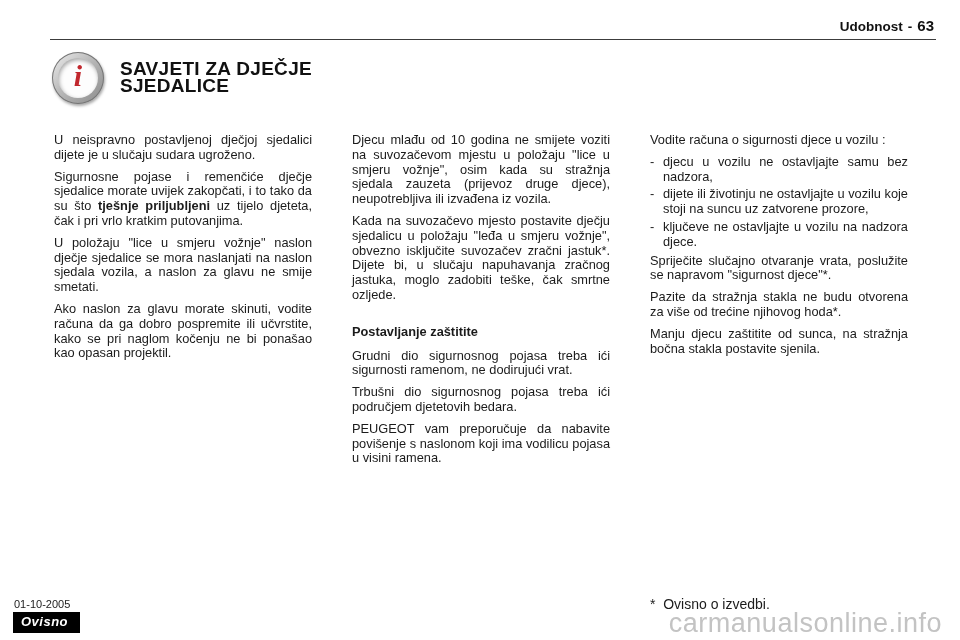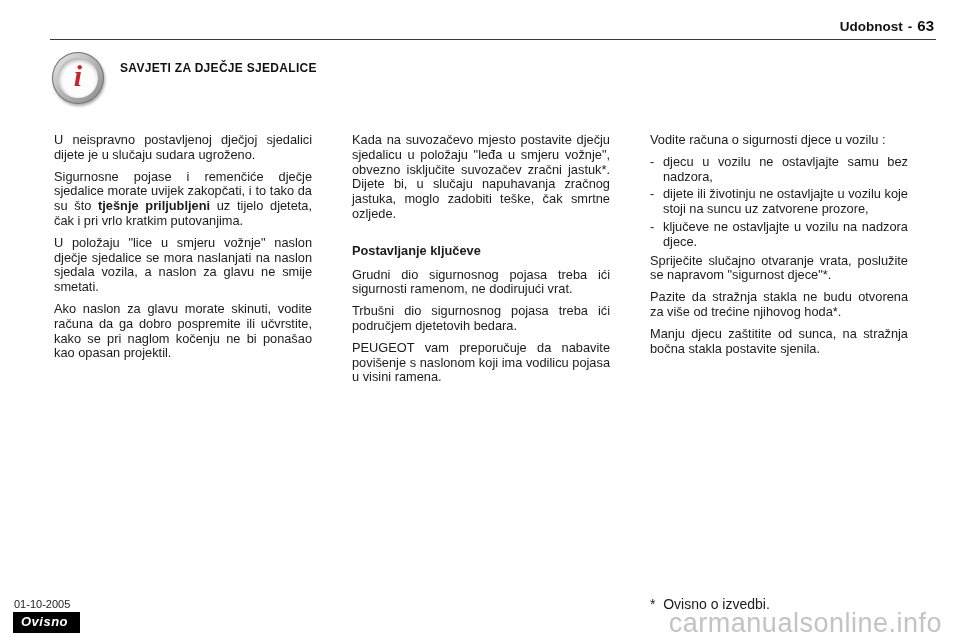--- a/index.html
+++ b/index.html
@@ -35,21 +35,21 @@
     display: flex; align-items: center; justify-content: center;
   }
   .info-icon .glyph {
     font-family: "Liberation Serif", serif;
     font-weight: bold; font-style: italic;
     font-size: 30px; line-height: 1;
     color: #c1272d; padding-bottom: 5px;
   }
   .title {
     position: absolute; left: 120px; top: 60px; width: 205px;
-    font-size: 12px; font-weight: bold; letter-spacing: .3px;
+    font-size: 19px; font-weight: bold; letter-spacing: .3px;
     line-height: 17px; color: #111;
   }
   .col {
     position: absolute; top: 133px; width: 258px;
     font-size: 12.8px; line-height: 14.8px;
   }
   #col0 { left: 54px; }
   #col1 { left: 352px; }
   #col2 { left: 650px; }
   .blk { text-align: justify; margin-bottom: 7px; }
@@ -94,22 +94,23 @@
 
   <h1 class="title">SAVJETI ZA DJEČJE SJEDALICE</h1>
 
   <div class="col" id="col0">
       <p class="blk para"><span>U neispravno postavljenoj dječjoj sjedalici dijete je u slučaju sudara ugroženo.</span></p>
       <p class="blk para"><span>Sigurnosne pojase i remenčiće dječje sjedalice morate uvijek zakopčati, i to tako da su što </span><span class="bold">tješnje priljubljeni</span><span> uz tijelo djeteta, čak i pri vrlo kratkim putovanjima.</span></p>
       <p class="blk para"><span>U položaju "lice u smjeru vožnje" naslon dječje sjedalice se mora naslanjati na naslon sjedala vozila, a naslon za glavu ne smije smetati.</span></p>
       <p class="blk para"><span>Ako naslon za glavu morate skinuti, vodite računa da ga dobro pospremite ili učvrstite, kako se pri naglom kočenju ne bi ponašao kao opasan projektil.</span></p>
     </div>
   <div class="col" id="col1">
+      <p class="blk para"><span>Djecu mlađu od 10 godina ne smijete voziti na suvozačevom mjestu u položaju "lice u smjeru vožnje", osim kada su stražnja sjedala zauzeta (prijevoz druge djece), neupotrebljiva ili izvađena iz vozila.</span></p>
       <p class="blk para"><span>Kada na suvozačevo mjesto postavite dječju sjedalicu u položaju "leđa u smjeru vožnje", obvezno isključite suvozačev zračni jastuk*. Dijete bi, u slučaju napuhavanja zračnog jastuka, moglo zadobiti teške, čak smrtne ozljede.</span></p>
-      <p class="blk heading"><span>Postavljanje ključeve</span></p>
+      <p class="blk heading"><span>Postavljanje zaštitite</span></p>
       <p class="blk para"><span>Grudni dio sigurnosnog pojasa treba ići sigurnosti ramenom, ne dodirujući vrat.</span></p>
       <p class="blk para"><span>Trbušni dio sigurnosnog pojasa treba ići područjem djetetovih bedara.</span></p>
       <p class="blk para"><span>PEUGEOT vam preporučuje da nabavite povišenje s naslonom koji ima vodilicu pojasa u visini ramena.</span></p>
     </div>
   <div class="col" id="col2">
       <p class="blk para"><span>Vodite računa o sigurnosti djece u vozilu :</span></p>
       <p class="blk dash"><span class="marker">-</span><span>djecu u vozilu ne ostavljajte samu bez nadzora,</span></p>
       <p class="blk dash"><span class="marker">-</span><span>dijete ili životinju ne ostavljajte u vozilu koje stoji na suncu uz zatvorene prozore,</span></p>
       <p class="blk dash"><span class="marker">-</span><span>ključeve ne ostavljajte u vozilu na nadzora djece.</span></p>
       <p class="blk para"><span>Spriječite slučajno otvaranje vrata, poslužite se napravom "sigurnost djece"*.</span></p>

